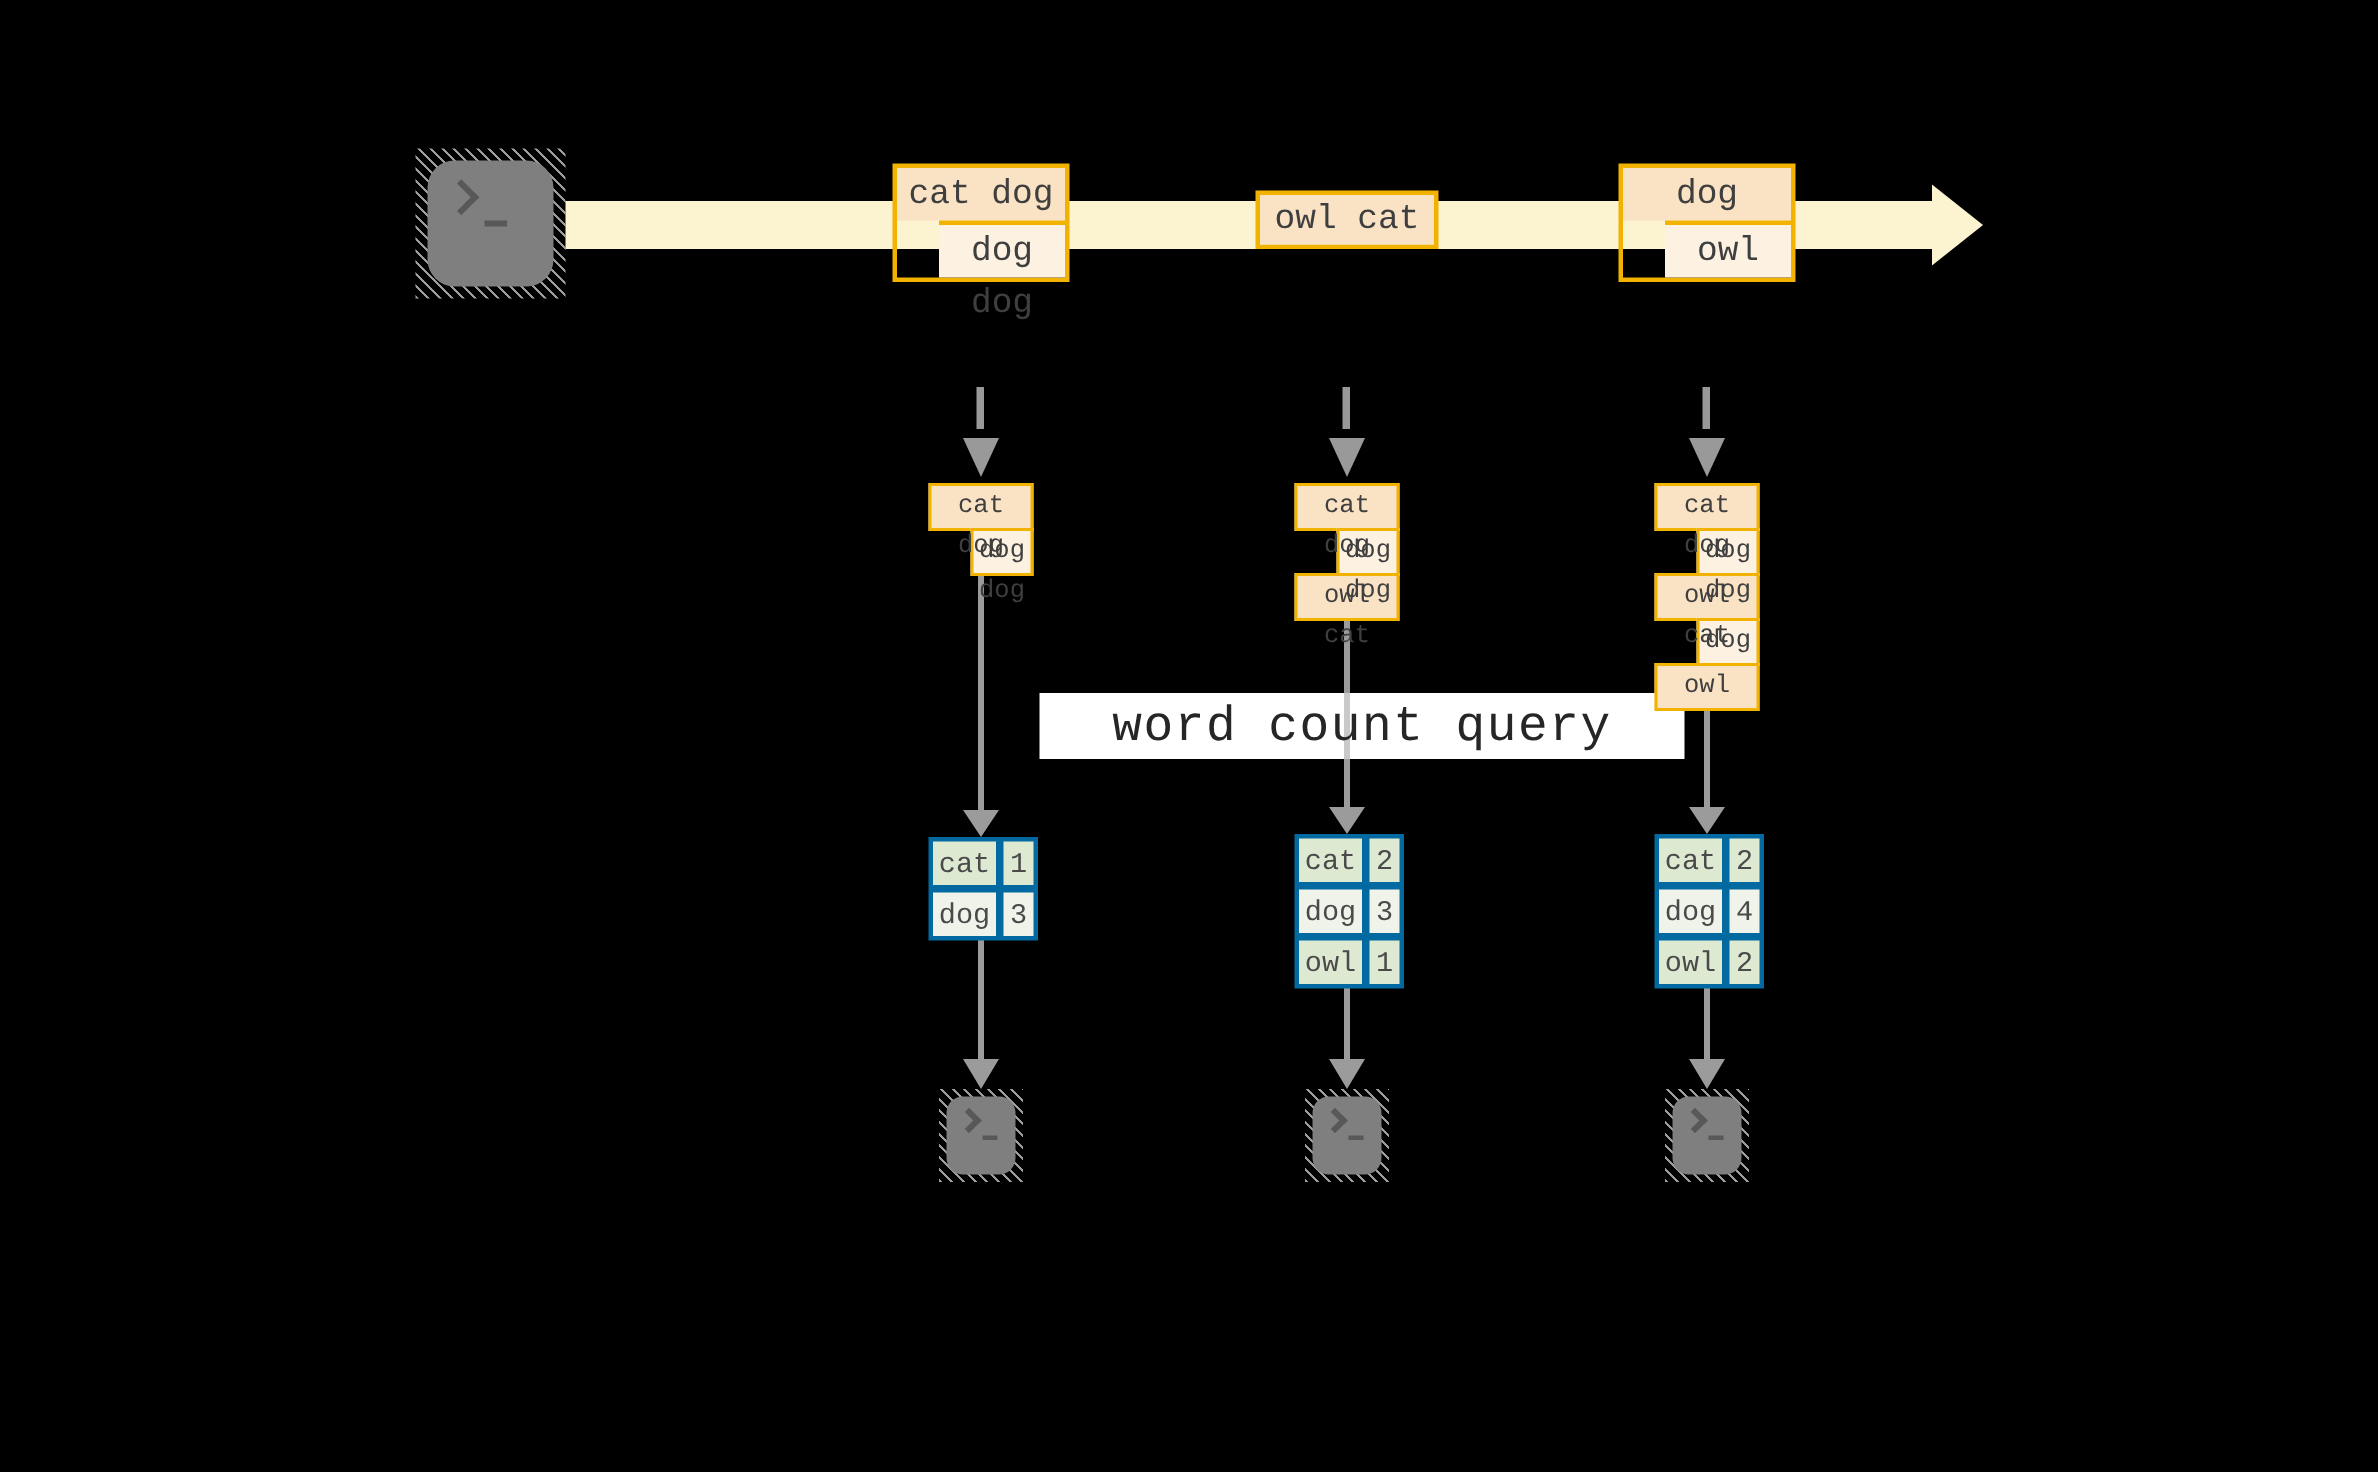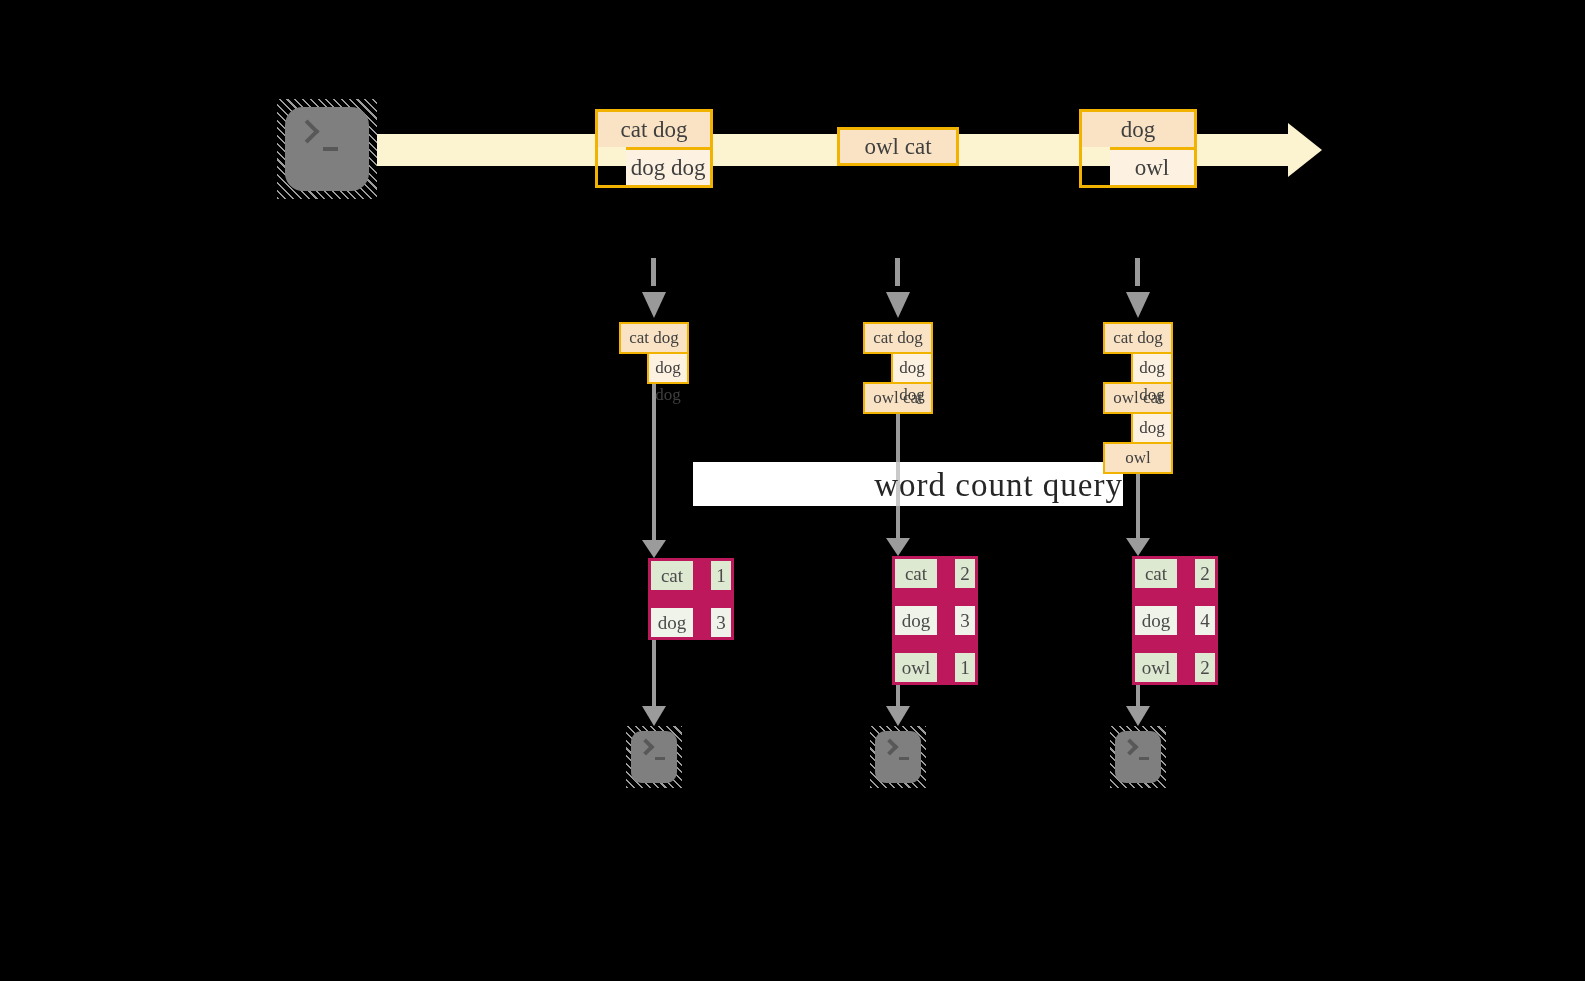--- a/index.html
+++ b/index.html
@@ -1,21 +1,21 @@
 <!DOCTYPE html>
 <html><head>
 <meta charset="utf-8">
 <style>
   html,body{margin:0;padding:0;background:#000;}
   .canvas{
     position:relative;
     width:1585px;height:981px;
     background:#000;
     overflow:hidden;
-    font-family:Liberation Serif, serif;
+    font-family:Liberation Mono, monospace;
     color:#3f3f3f;
     border-radius:16px;
   }
   
   .term{
     position:absolute;
     background:repeating-linear-gradient(45deg,#9c9c9c 0,#9c9c9c 1.5px,transparent 1.5px,transparent 5.5px);
   }
   .term-body{
     position:absolute;
@@ -73,26 +73,26 @@
   }
   .ahead.long{border-top-width:20px;}
   
   .query-box{
     position:absolute;left:693px;top:462px;width:430px;height:44px;
     background:#fff;z-index:4;
   }
   .query-box .cross{position:absolute;left:203px;top:0;width:4px;height:44px;background:#c9c9c9;}
   .query-box .txt{
     position:absolute;left:0;top:0;width:100%;height:44px;line-height:46px;
-    text-align:right;font-size:33px;font-weight:300;letter-spacing:1px;color:#262626;
+    text-align:center;font-size:33px;font-weight:300;letter-spacing:1px;color:#262626;
   }
   
   .wtable{
-    position:absolute;z-index:5;background:#be185d;padding:3px;
-    display:grid;grid-template-columns:42px 20px;grid-auto-rows:29px;gap:18px;margin-left:29px;
+    position:absolute;z-index:5;background:#0369a1;padding:3px;
+    display:grid;grid-template-columns:42px 20px;grid-auto-rows:29px;gap:5px;
   }
   .wtable .cell{
     display:flex;align-items:center;justify-content:center;
     font-size:19px;color:#4a4a4a;
   }
   .g-dark{background:#dee9d2;}
   .g-light{background:#eff3ea;}
 </style>
 </head>
 <body>

